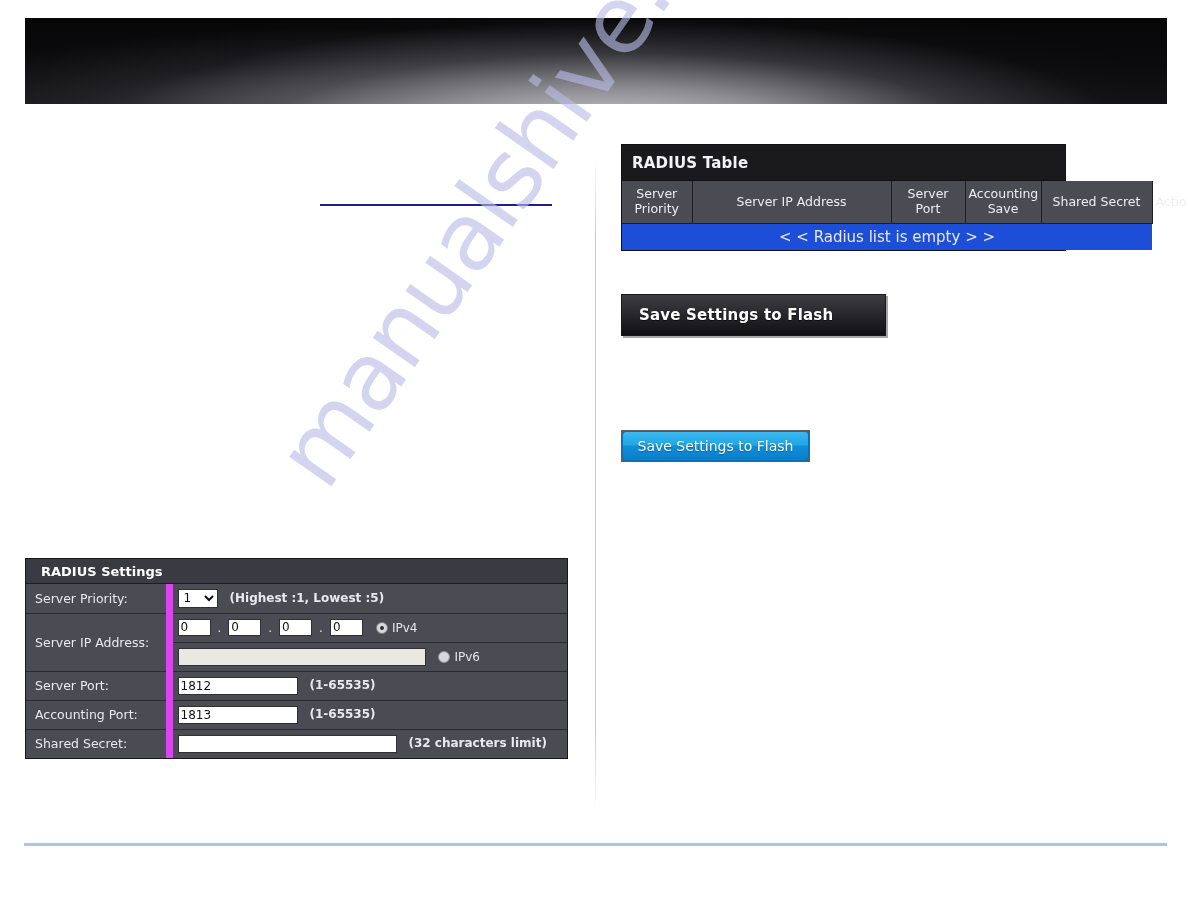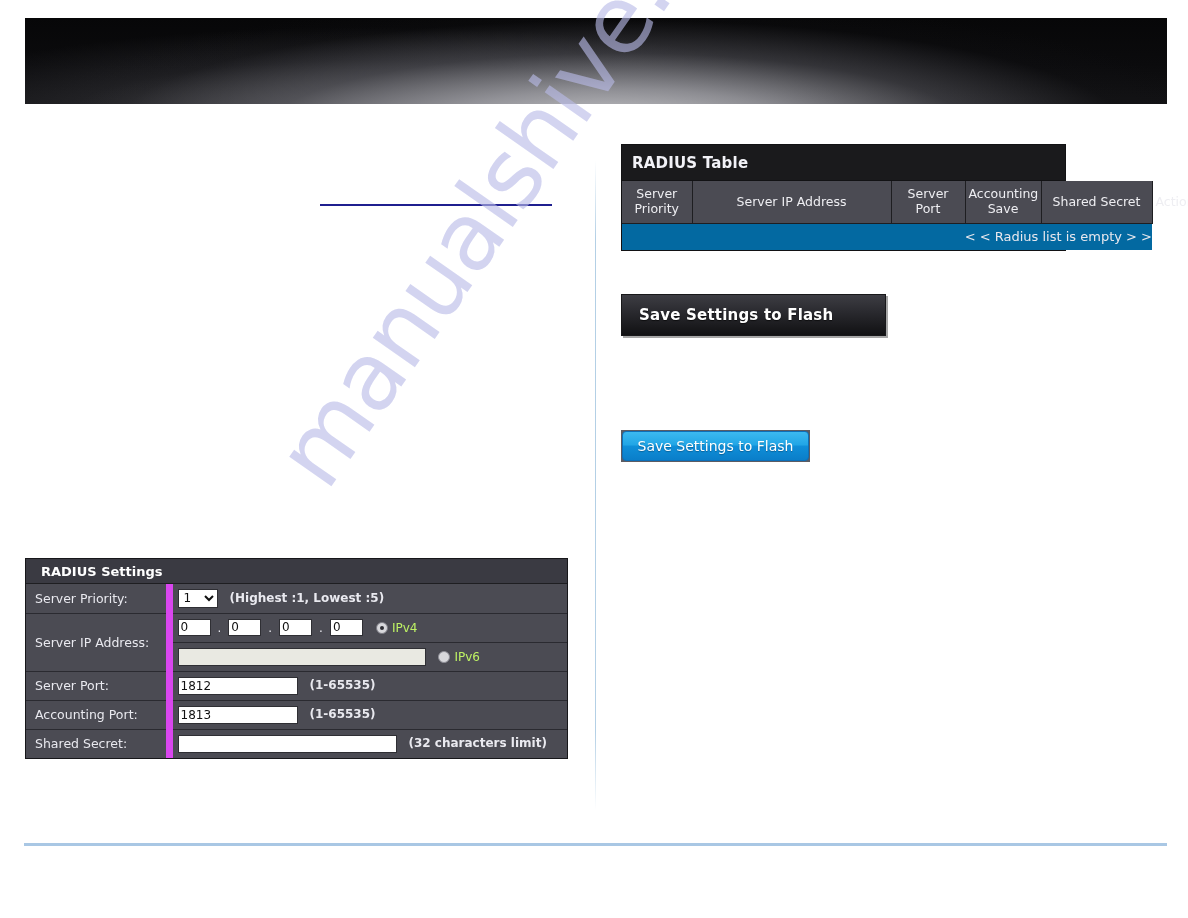--- a/index.html
+++ b/index.html
@@ -140,24 +140,24 @@
     height: 42px;
     text-align: center;
     border-right: 1px solid #1e1e21;
     border-bottom: 1px solid #1e1e21;
     padding: 3px 3px;
     line-height: 1.15;
     box-sizing: border-box;
   }
   #radius-table th:last-child { border-right: none; }
   #radius-table td.empty-cell {
-    background: #0369a1;
+    background: #1d4ed8;
     color: #e8e8ee;
-    font-size: 13px;
-    text-align: right;
+    font-size: 15px;
+    text-align: center;
     height: 26px;
     padding: 0;
   }
 
   
   #save-dark-wrap {
     position: absolute;
     left: 621px;
     top: 294px;
     width: 265px;
@@ -318,21 +318,21 @@
     left: 3px; top: 3px;
     width: 4px; height: 4px;
     border-radius: 50%;
     background: #2d2d33;
   }
   .radio.off {
     background: #d8d8dc;
     border: 1px solid #8d8d95;
   }
   .rlabel {
-    color: #bef264;
+    color: #e5e5e5;
     font-size: 12px;
     vertical-align: middle;
   }
   .ipv6row { padding-top: 2px; padding-bottom: 2px; }
 </style>
 </head>
 <body>
 
 <div id="banner"></div>
 

